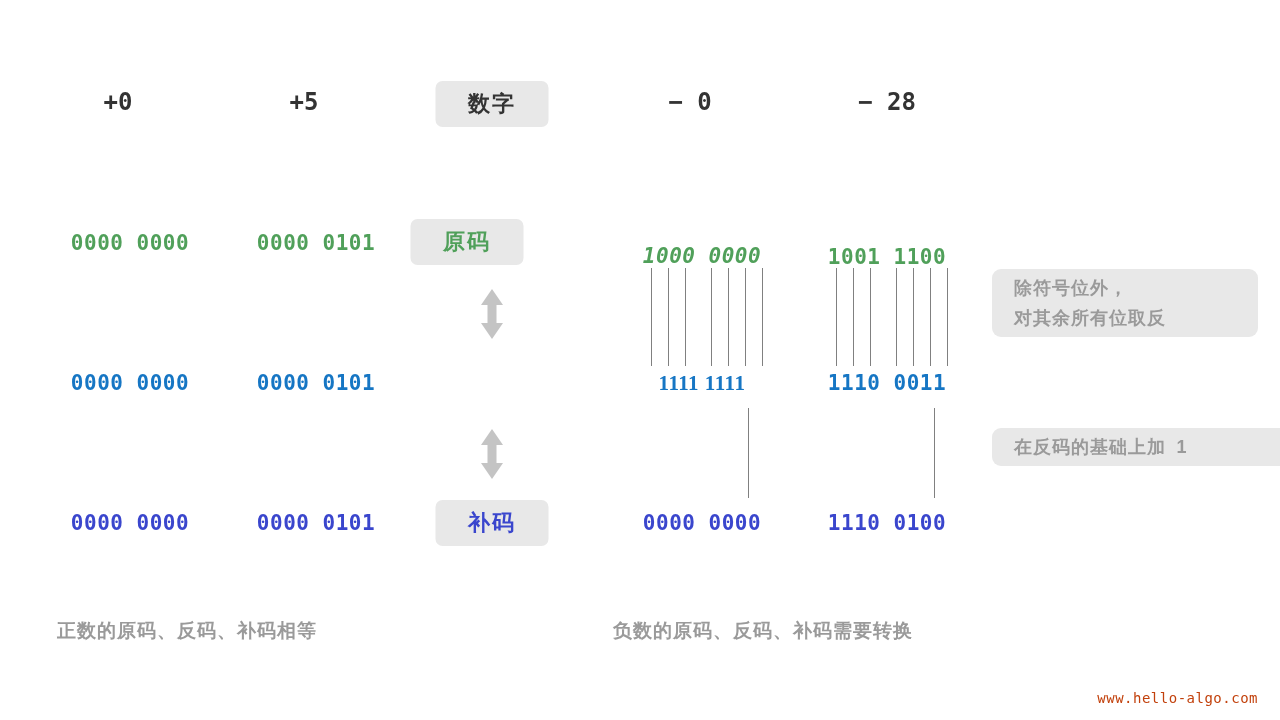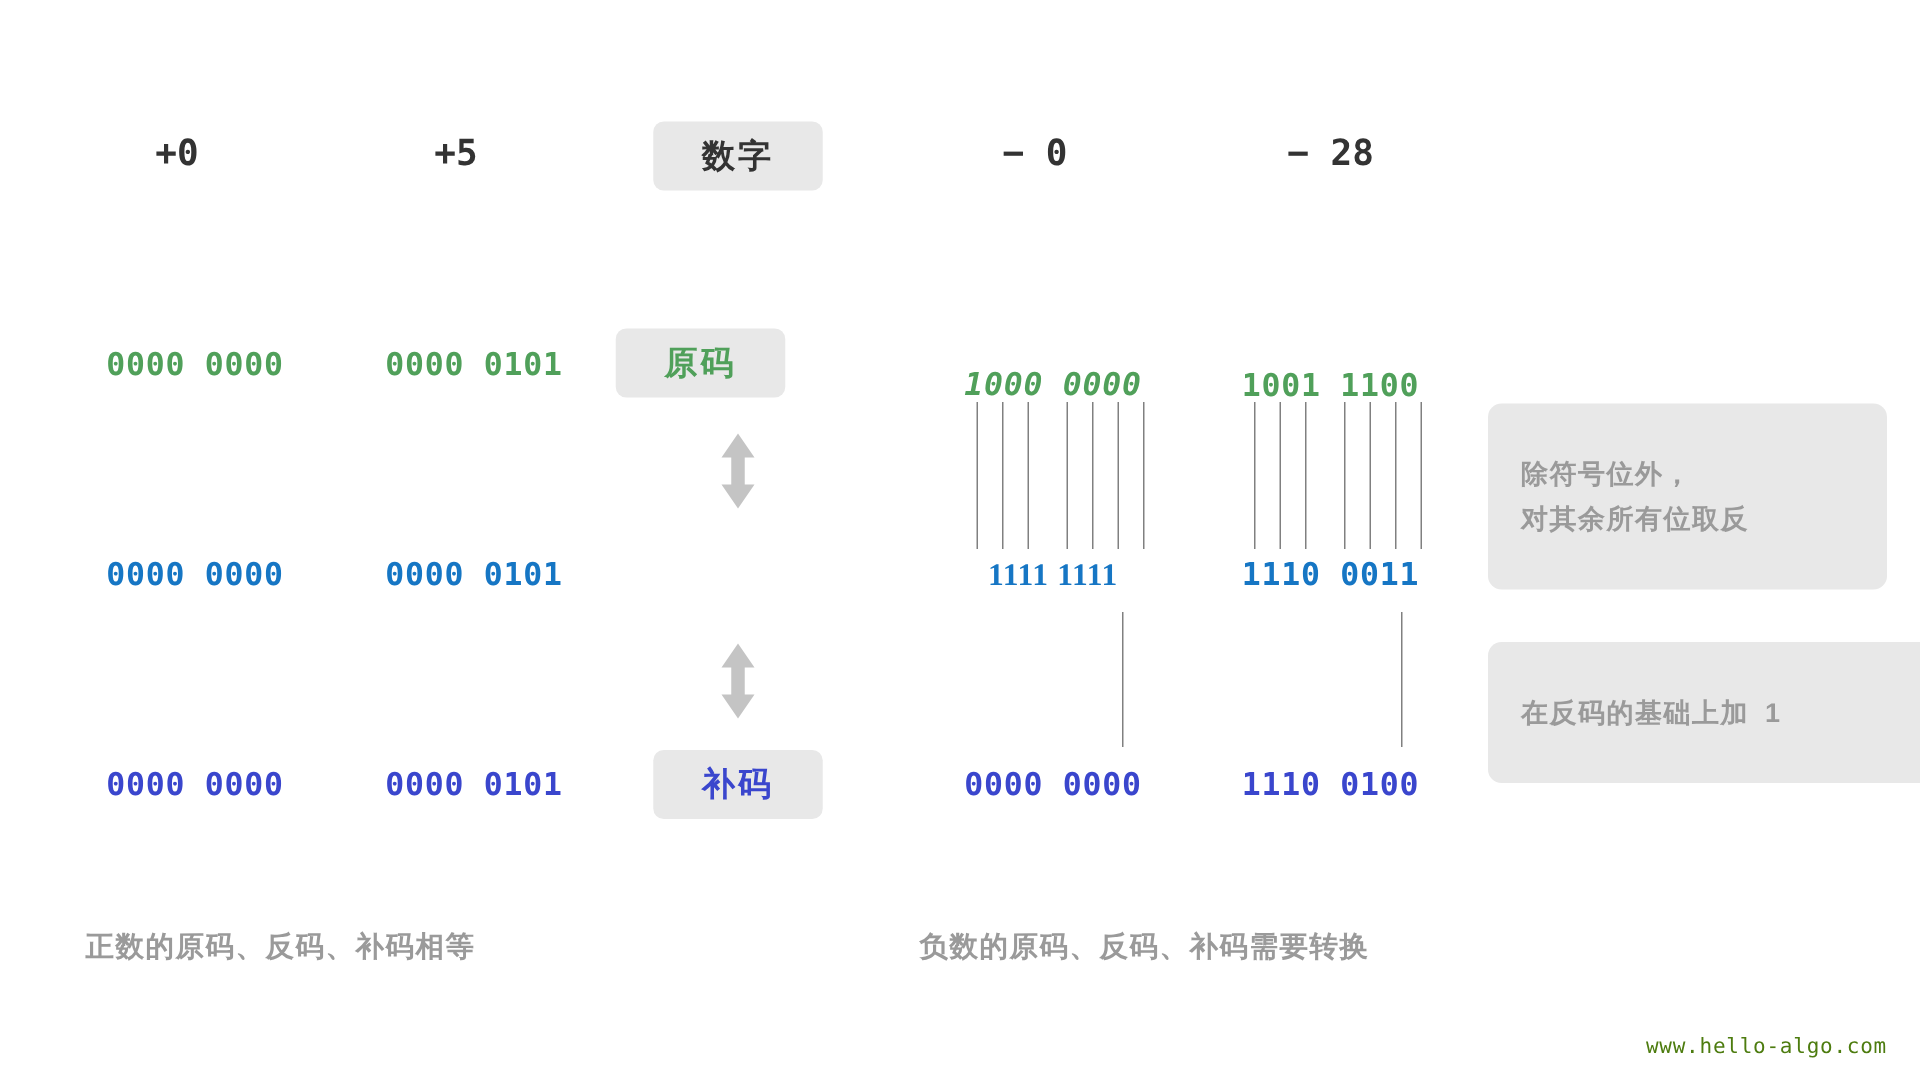--- a/index.html
+++ b/index.html
@@ -80,21 +80,21 @@
 
   
   .note {
     position: absolute;
     background: #e8e8e8;
     border-radius: 9px;
     color: #9a9a9a;
     font-size: 18px;
     font-weight: 700;
     line-height: 30px;
-    padding: 32px 22px;
+    padding: 4px 22px;
     letter-spacing: 1px;
     white-space: pre-line;
   }
 
   
   .caption {
     position: absolute;
     color: #9a9a9a;
     font-size: 19px;
     font-weight: 700;
@@ -102,21 +102,21 @@
     white-space: pre;
   }
 
   
   .watermark {
     position: absolute;
     right: 22px;
     bottom: 14px;
     font-family: "DejaVu Sans Mono", monospace;
     font-size: 14px;
-    color: #4d7c0f;
+    color: #c2410c;
     letter-spacing: 0.5px;
     text-align: right;
   }
 </style>
 </head>
 <body>
 
 <div class="stage">
 
   <div class="num-head" style="left:118px; top:88px;">+0</div>

